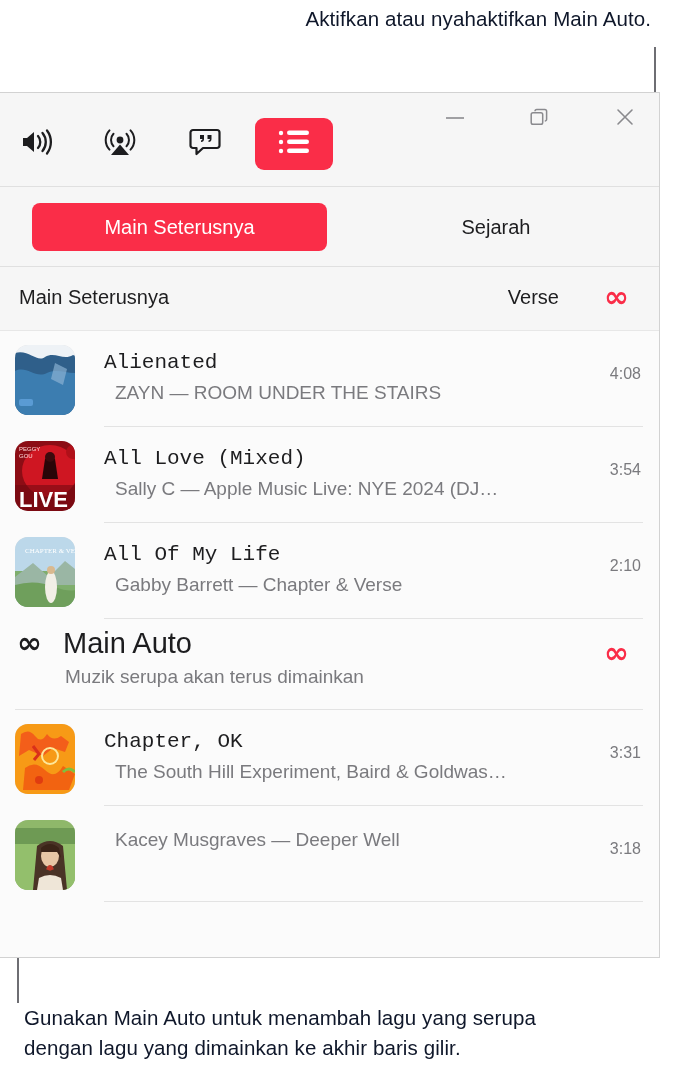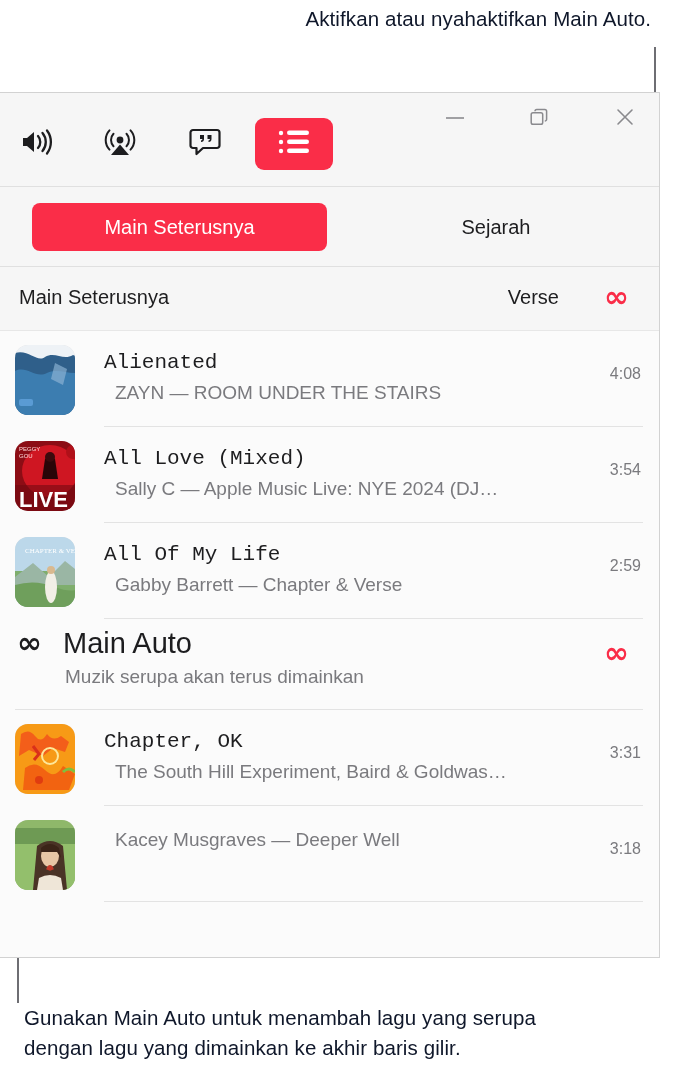--- a/index.html
+++ b/index.html
@@ -449,21 +449,21 @@
           <path d="M0 48 Q20 42 40 50 T70 48 V70 H0 Z" fill="#6f9f5c"></path>
           <ellipse cx="36" cy="50" rx="6" ry="16" fill="#f2efe6"></ellipse>
           <circle cx="36" cy="33" r="4" fill="#d9b98f"></circle>
           <text x="10" y="16" font-family="Liberation Serif, serif" font-size="7" fill="#ffffff">CHAPTER &amp; VERSE</text>
         </svg>
       </div>
       <div class="track-text">
         <div class="track-title">All Of My Life</div>
         <div class="track-sub">Gabby Barrett — Chapter &amp; Verse</div>
       </div>
-      <div class="track-dur">2:59</div>
+      <div class="track-dur">2:10</div>
       <div class="track-sep"></div>
     </div>
   </div>
 
   <div id="autoplay-section">
     <div id="autoplay-infinity-left">∞</div>
     <div id="autoplay-title">Main Auto</div>
     <div id="autoplay-desc">Muzik serupa akan terus dimainkan</div>
     <div id="autoplay-toggle">∞</div>
     <div id="autoplay-sep"></div>

